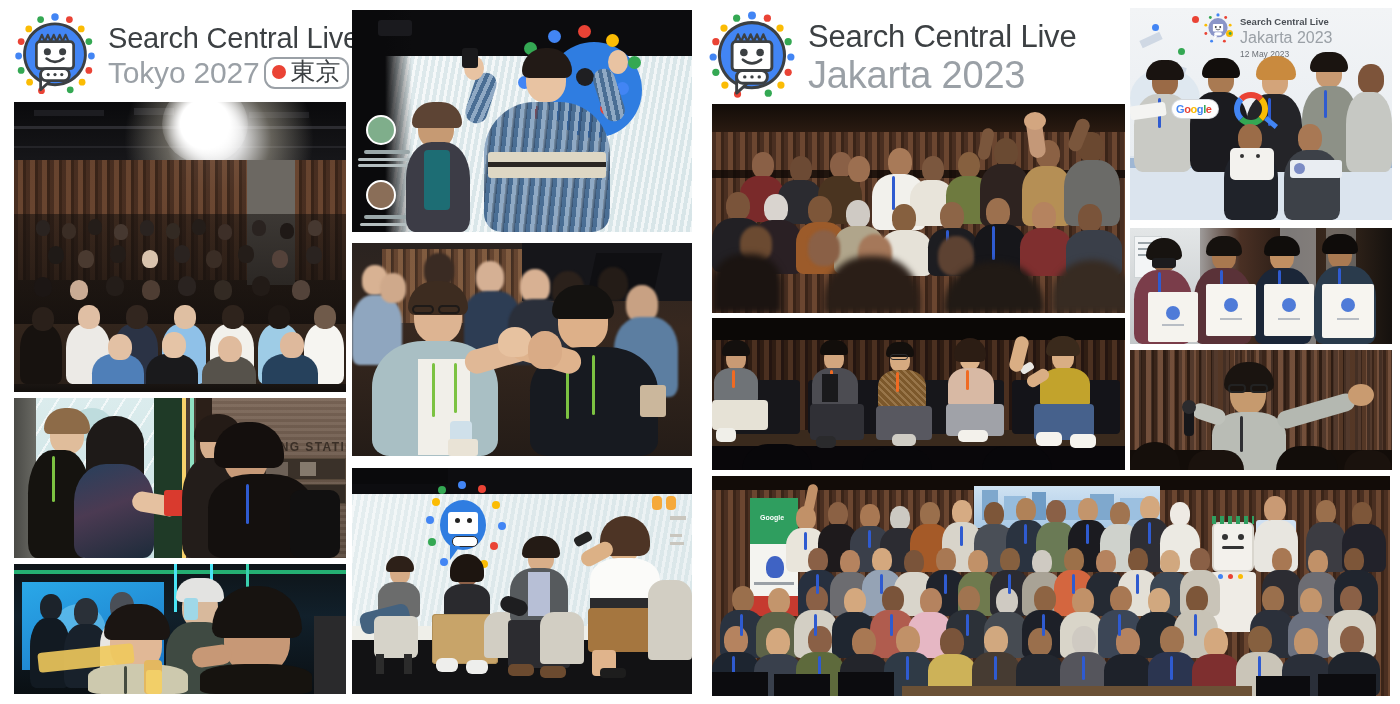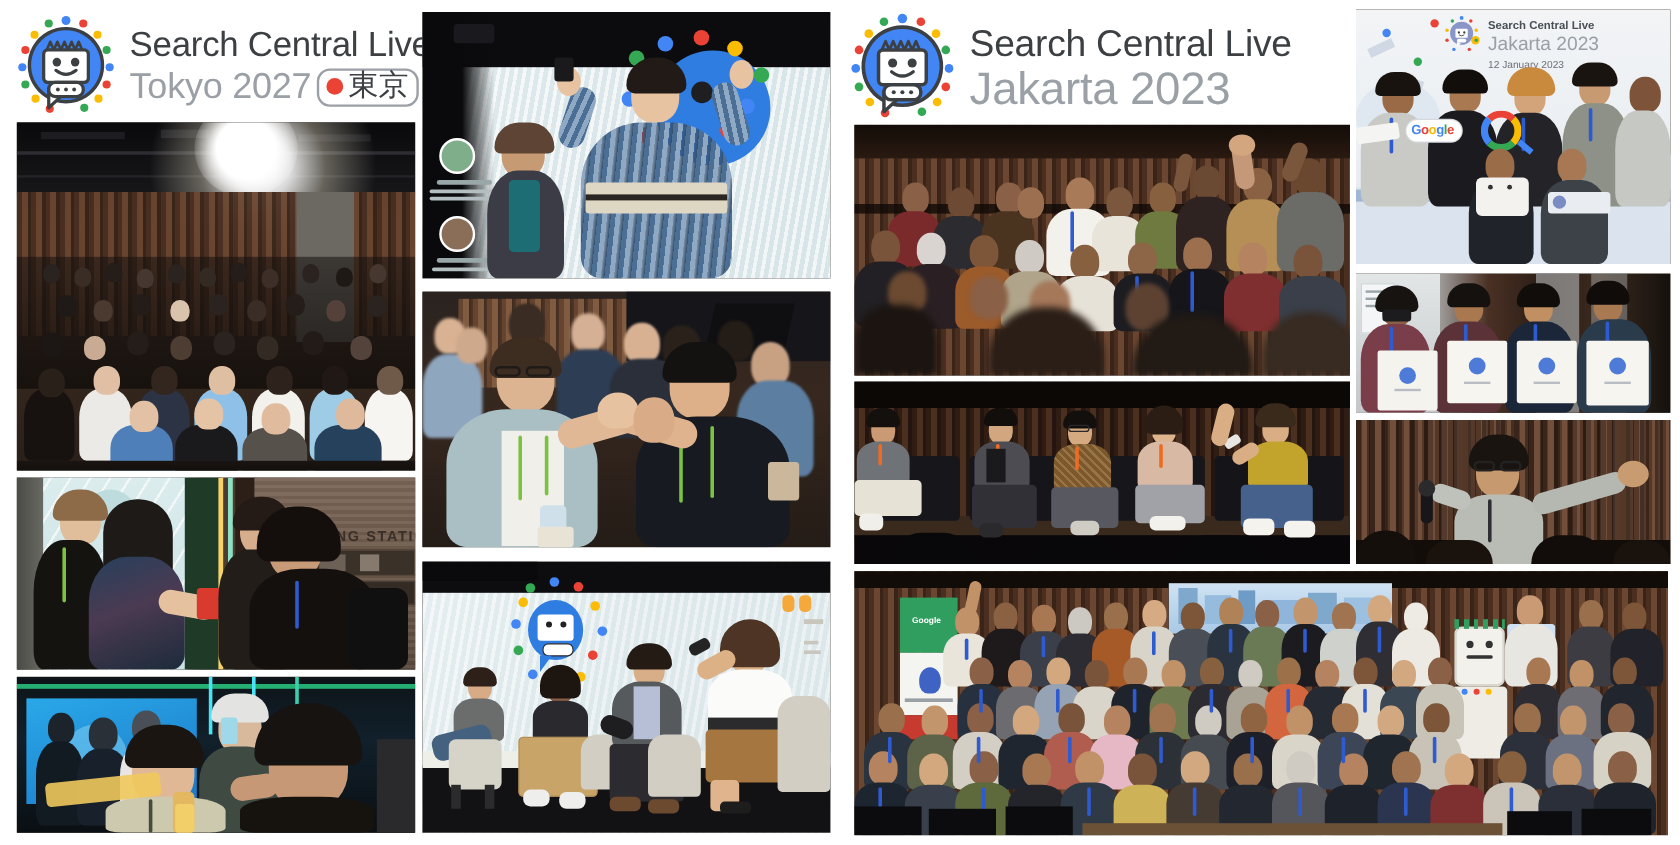--- a/index.html
+++ b/index.html
@@ -684,21 +684,21 @@
 
       <div class="gdot" style="left:22px;top:16px;width:7px;height:7px;background:#4285f4;"></div>
       <div class="gdot" style="left:62px;top:8px;width:7px;height:7px;background:#ea4335;"></div>
       <div class="gdot" style="left:96px;top:22px;width:7px;height:7px;background:#fbbc04;"></div>
       <div class="gdot" style="left:48px;top:40px;width:7px;height:7px;background:#34a853;"></div>
       <div class="bar" style="left:10px;top:28px;width:22px;height:8px;background:#cfd8e4;transform:rotate(-25deg);"></div>
       <div class="bar" style="left:30px;top:56px;width:26px;height:9px;background:#cfd8e4;transform:rotate(18deg);"></div>
 
       <div class="banner-text" style="left:110px;top:8px;font-size:9.5px;color:#4a4f55;font-weight:600;">Search Central Live</div>
       <div class="banner-text" style="left:110px;top:21px;font-size:16px;color:#9aa0a6;">Jakarta 2023</div>
-      <div class="banner-text" style="left:110px;top:41px;font-size:8.5px;color:#6b7076;">12 January 2023</div>
+      <div class="banner-text" style="left:110px;top:41px;font-size:8.5px;color:#6b7076;">12 May 2023</div>
 
       <svg style="position:absolute;left:72px;top:4px;width:32px;height:34px;" viewBox="0 0 100 104">
         <circle cx="50" cy="8" r="5" fill="#4285f4"></circle>
           <circle cx="26" cy="16" r="4.5" fill="#34a853"></circle>
         <circle cx="74" cy="16" r="4.5" fill="#ea4335"></circle>
           <circle cx="12" cy="40" r="4.5" fill="#fbbc04"></circle>
         <circle cx="88" cy="40" r="4.5" fill="#fbbc04"></circle>
           <circle cx="12" cy="66" r="4.5" fill="#ea4335"></circle>
         <circle cx="88" cy="66" r="4.5" fill="#34a853"></circle>
           <circle cx="30" cy="90" r="4.5" fill="#4285f4"></circle>

